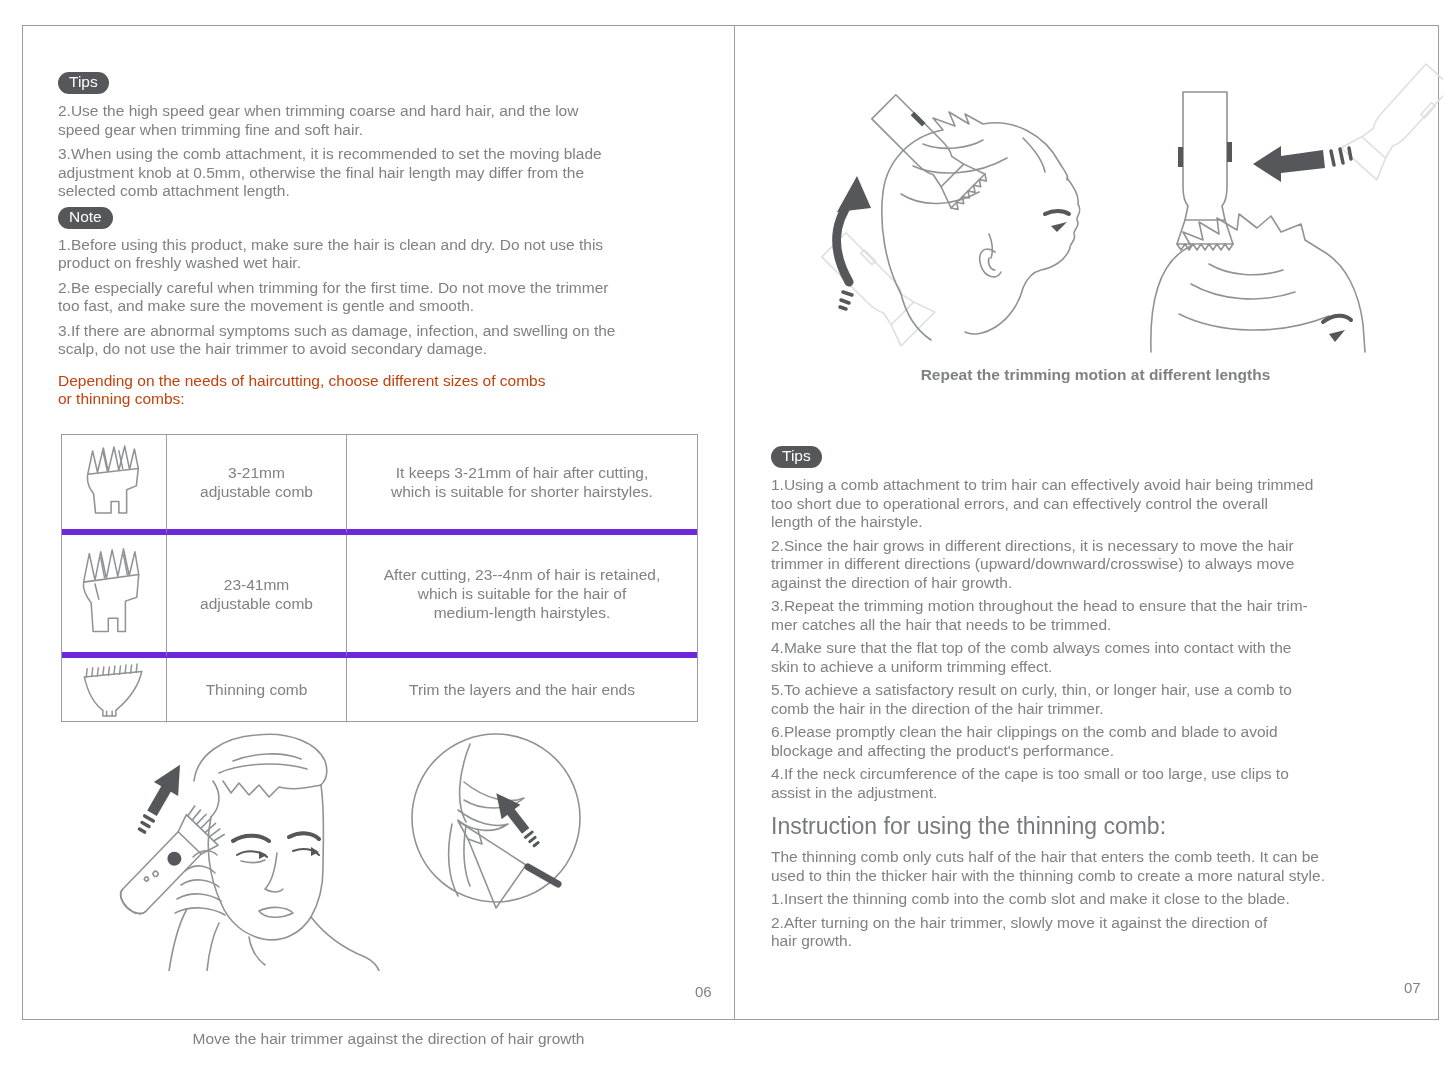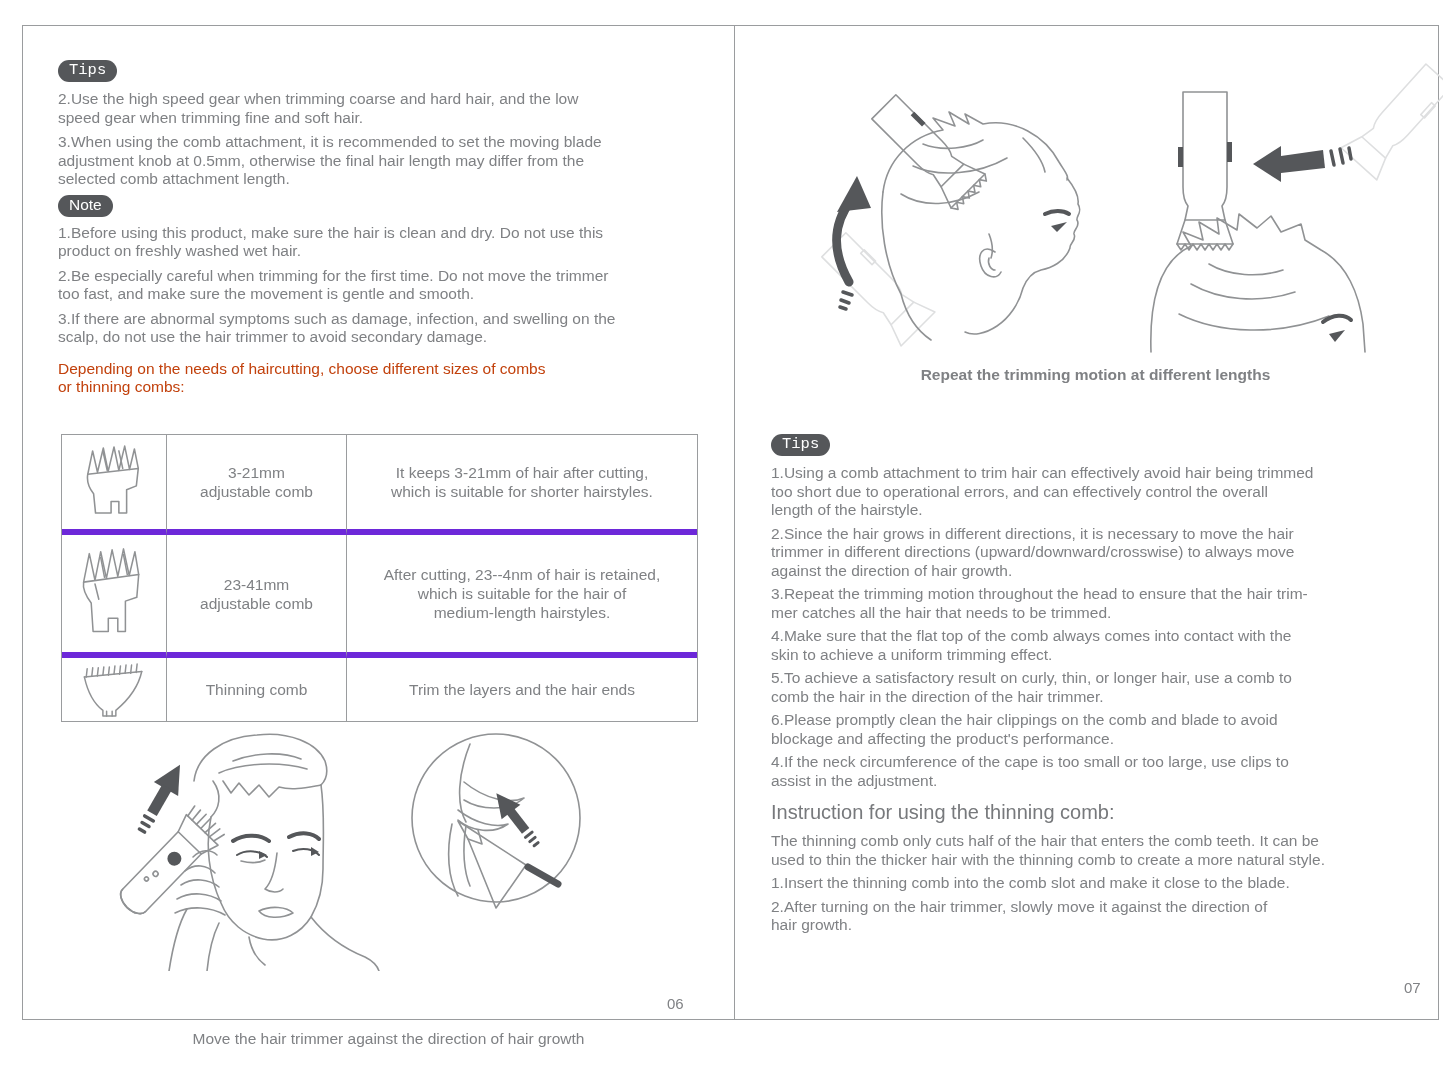--- a/index.html
+++ b/index.html
@@ -8,41 +8,41 @@
   .sheet{position:absolute;left:22px;top:25px;width:1417px;height:995px;
          border:1px solid #9a9c9e;box-sizing:border-box;}
   .divider{position:absolute;left:711px;top:0;width:1px;height:100%;background:#9a9c9e;}
 
   .badge{display:inline-block;background:#55575a;color:#fff;border-radius:12px;
          padding:1px 11px 3px;font-size:15.5px;line-height:18px;}
   .para{margin:0 0 6px;font-size:15.5px;line-height:18.5px;color:#7f8184;
         white-space:pre-line;}
   .para-r{margin:0 0 5px;}
   .intro{margin-top:13px;color:#c2410c;}
-  .h-sub{font-size:20px;color:#77797c;font-weight:400;margin:11px 0 8px;}
+  .h-sub{font-size:23px;color:#77797c;font-weight:400;margin:11px 0 8px;}
 
   .col-left-text{position:absolute;left:35px;top:34px;width:630px;}
   .col-right-text{position:absolute;left:748px;top:408px;width:652px;}
   .note-badge-wrap{margin:5px 0 7px;}
-  .tips-badge-wrap{margin:0 0 8px;font-family:Liberation Mono, monospace;}
+  .tips-badge-wrap{margin:12px 0 8px;}
 
   .comb-table{position:absolute;left:38px;top:408px;display:grid;
               grid-template-columns:105px 180px 350px;grid-template-rows:100px 123px 63px;
               border:1px solid #9a9c9e;}
   .cell{border-right:1px solid #9a9c9e;border-bottom:6px solid #6d28d9;
         display:flex;align-items:center;justify-content:center;text-align:center;
         font-size:15.5px;line-height:19px;color:#7f8184;white-space:pre-line;padding:2px;}
   .cell.last-col{border-right:none;}
   .cell.last-row{border-bottom:none;}
 
   .caption{position:absolute;font-size:15.5px;color:#7f8184;text-align:center;}
   .cap-left{left:48px;top:1004px;width:635px;}
   .cap-right{left:745px;top:340px;width:655px;font-weight:bold;}
   .pagenum{position:absolute;font-size:15px;color:#808285;}
-  .pn-left{left:644px;top:957px;margin-top:12px;}
+  .pn-left{left:672px;top:957px;}
   .pn-right{left:1381px;top:953px;}
 
   .illus{position:absolute;}
   .i-main-left{left:50px;top:695px;}
   .i-inset{left:385px;top:700px;}
   .i-r1{left:760px;top:48px;}
   .i-r2{left:1100px;top:28px;}
 
   svg .ln{stroke:#909294;fill:none;stroke-width:1.6;stroke-linecap:round;stroke-linejoin:round;}
   svg .ghost{stroke:#dedfe0;fill:none;stroke-width:1.6;stroke-linecap:round;stroke-linejoin:round;}

